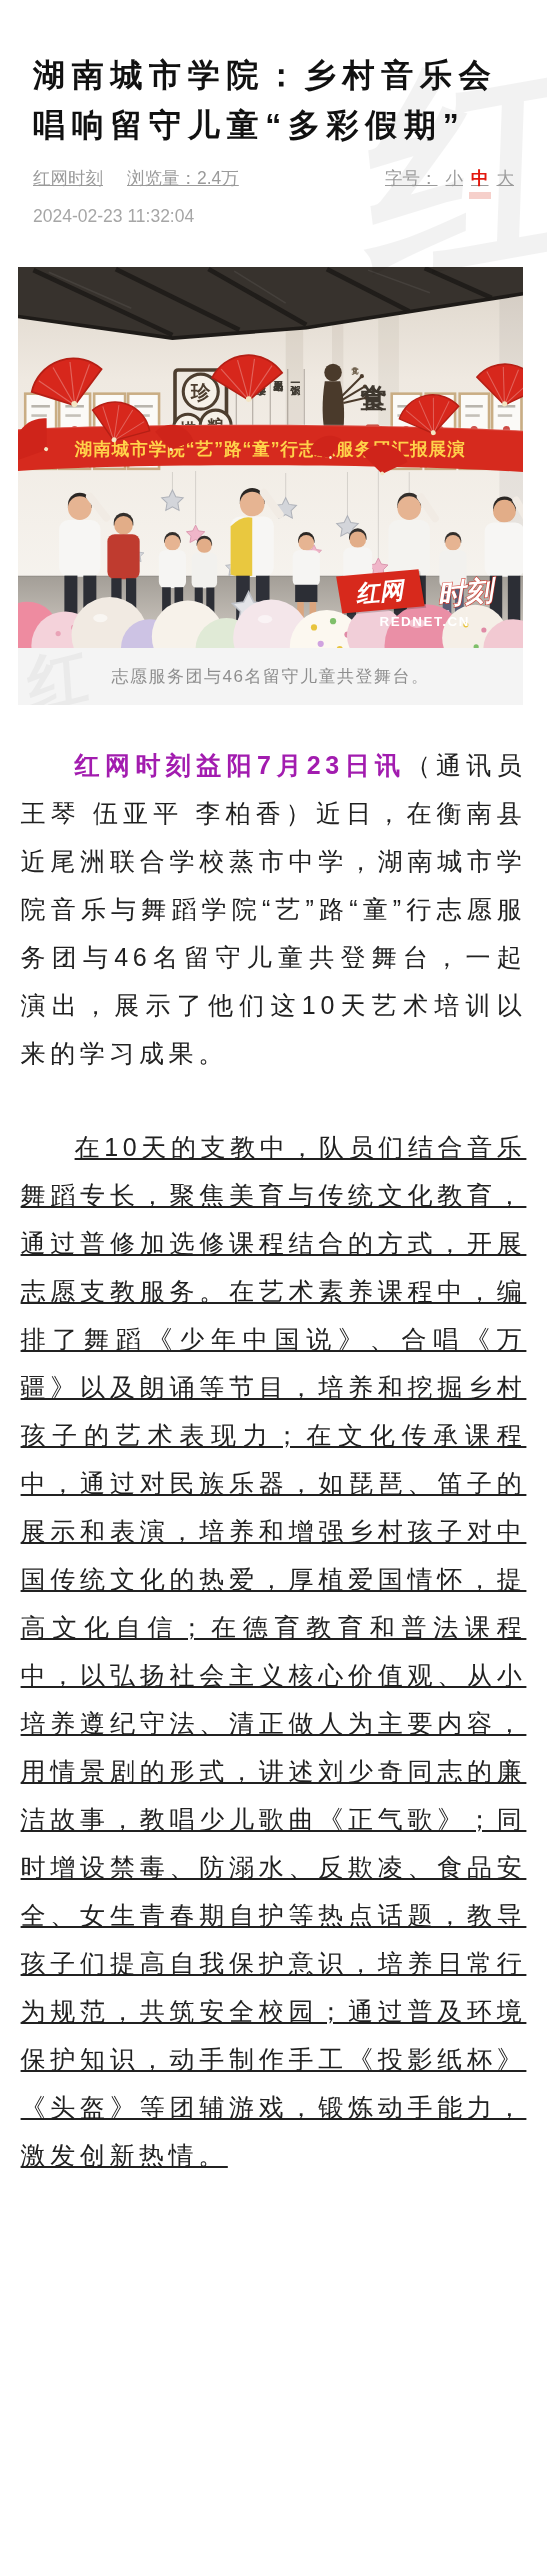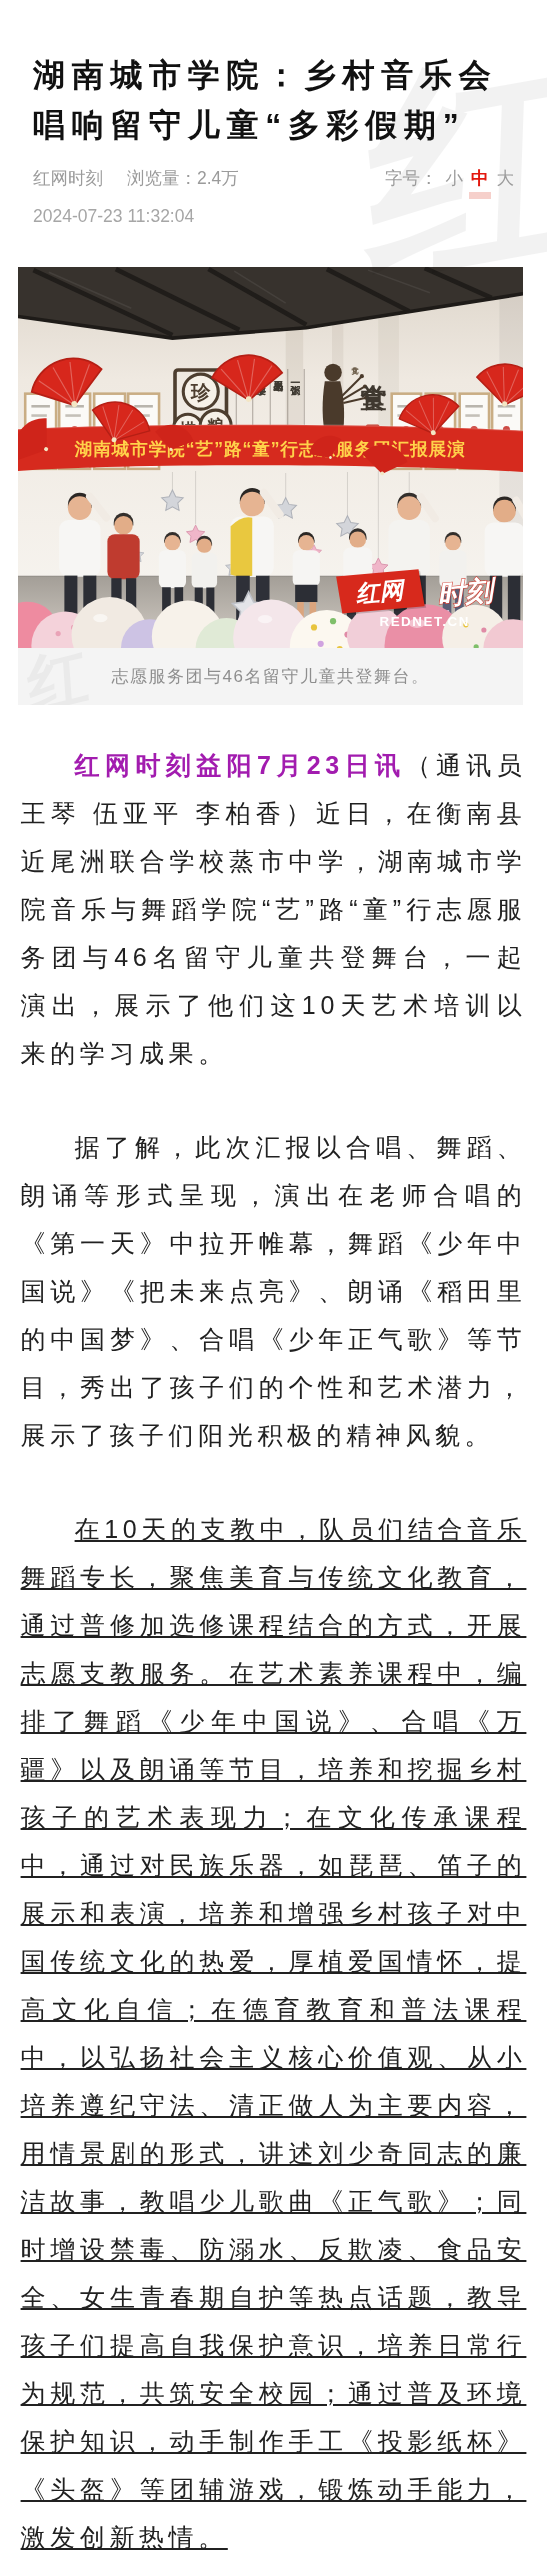--- a/index.html
+++ b/index.html
@@ -15,21 +15,21 @@
     transform:rotate(-10deg) skewX(-12deg);
     line-height:289px;text-align:center;pointer-events:none;user-select:none;
   }
   .header{position:relative;padding:50px 33px 0;}
   .title{
     margin:0;font-size:32px;line-height:50px;letter-spacing:6.7px;
     font-weight:700;color:#111111;
   }
   .meta-row{
     margin-top:15.5px;display:flex;align-items:center;justify-content:space-between;
-    font-size:17.5px;color:#9b9b9b;line-height:25px;
+    font-size:17.5px;color:#9b9b9b;line-height:25px;text-decoration:underline;
   }
   .meta-left{display:flex;align-items:center;gap:24px;}
   .meta-right{display:flex;align-items:flex-start;gap:8px;}
   .fs-option{position:relative;display:inline-block;cursor:pointer;}
   .fs-option.selected{color:#e3170d;font-weight:700;}
   .fs-option.selected::after{
     content:"";position:absolute;left:-2.1px;right:-2.1px;bottom:-8.2px;height:6.7px;
     background:#f6d0cb;
   }
   .date-row{margin-top:13.4px;font-size:17.5px;color:#a6a6a6;line-height:25px;}
@@ -67,21 +67,21 @@
       <span>浏览量：2.4万</span>
     </div>
     <div class="meta-right">
       <span>字号：</span>
       <span class="fs-option">小</span>
       <span class="fs-option selected">中</span>
       <span class="fs-option">大</span>
     </div>
   </div>
 
-  <div class="date-row">2024-07-23 11:32:04</div>
+  <div class="date-row">2024-02-23 11:32:04</div>
 </div>
 
 <figure class="photo">
   <svg width="505" height="381" viewBox="0 0 981 740" xmlns="http://www.w3.org/2000/svg">
     <defs>
       <linearGradient id="wallGrad" x1="0" y1="0" x2="0" y2="1">
         <stop offset="0" stop-color="#ddd5ca"></stop>
         <stop offset="0.35" stop-color="#efe9e1"></stop>
         <stop offset="1" stop-color="#f6f3ee"></stop>
       </linearGradient>
@@ -485,17 +485,16 @@
   </svg>
 </figure>
 
 <div class="caption-band">
   <span class="cap-mark">红</span>
   <span class="caption-text">志愿服务团与46名留守儿童共登舞台。</span>
 </div>
 
 <section class="article">
   <p><strong class="lead">红网时刻益阳7月23日讯</strong><span>（通讯员 王琴 伍亚平 李柏香）近日，在衡南县近尾洲联合学校蒸市中学，湖南城市学院音乐与舞蹈学院“艺”路“童”行志愿服务团与46名留守儿童共登舞台，一起演出，展示了他们这10天艺术培训以来的学习成果。</span></p>
-  <p><span>据了解，此次汇报以合唱、舞蹈、朗诵等形式呈现，演出在老师合唱的《第一天》中拉开帷幕，舞蹈《少年中国说》《把未来点亮》、朗诵《稻田里的中国梦》、合唱《少年正气歌》等节目，秀出了孩子们的个性和艺术潜力，展示了孩子们阳光积极的精神风貌。</span></p>
   <p><span>在10天的支教中，队员们结合音乐舞蹈专长，聚焦美育与传统文化教育，通过普修加选修课程结合的方式，开展志愿支教服务。在艺术素养课程中，编排了舞蹈《少年中国说》、合唱《万疆》以及朗诵等节目，培养和挖掘乡村孩子的艺术表现力；在文化传承课程中，通过对民族乐器，如琵琶、笛子的展示和表演，培养和增强乡村孩子对中国传统文化的热爱，厚植爱国情怀，提高文化自信；在德育教育和普法课程中，以弘扬社会主义核心价值观、从小培养遵纪守法、清正做人为主要内容，用情景剧的形式，讲述刘少奇同志的廉洁故事，教唱少儿歌曲《正气歌》；同时增设禁毒、防溺水、反欺凌、食品安全、女生青春期自护等热点话题，教导孩子们提高自我保护意识，培养日常行为规范，共筑安全校园；通过普及环境保护知识，动手制作手工《投影纸杯》《头盔》等团辅游戏，锻炼动手能力，激发创新热情。</span></p>
 
 </section>
 
 
 </body></html>

